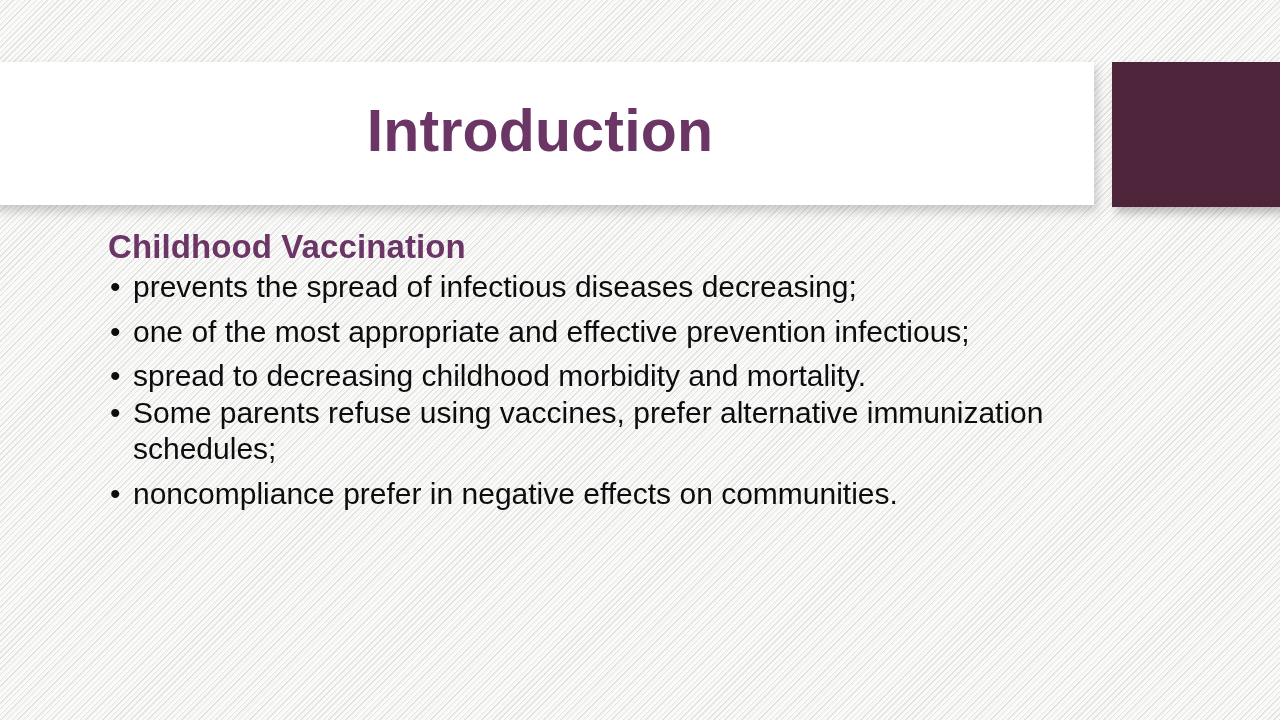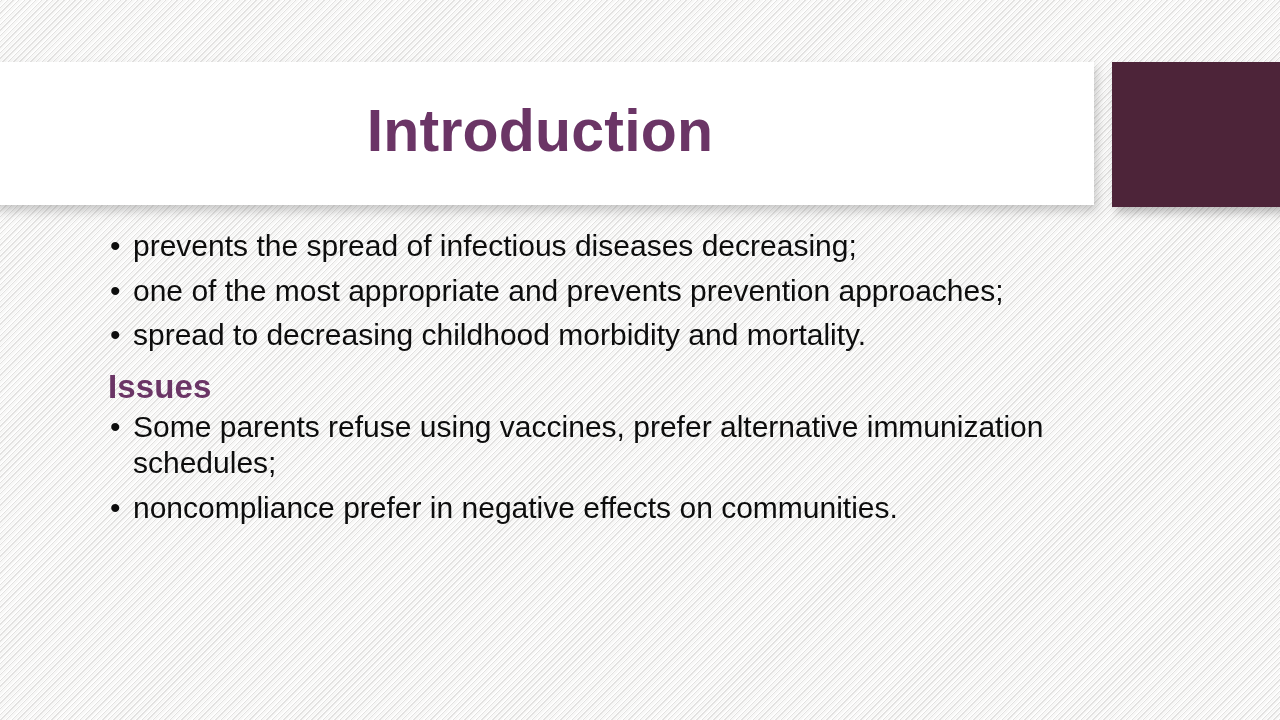--- a/index.html
+++ b/index.html
@@ -136,37 +136,37 @@
 <div id="slide">
 
   <div id="title-accent-block"></div>
 
   <div id="title-bar">
     <h1 id="slide-title">Introduction</h1>
   </div>
 
   <div id="body-content">
 
+    <h2 class="section-heading">Childhood Vaccination</h2>
 
     <ul class="bullet-list">
       <li class="bullet-item">
         <span class="bullet-dot">•</span>
         <span class="bullet-text">prevents the spread of infectious diseases decreasing;</span>
       </li>
       <li class="bullet-item">
         <span class="bullet-dot">•</span>
-        <span class="bullet-text">one of the most appropriate and prevents prevention approaches;</span>
+        <span class="bullet-text">one of the most appropriate and effective prevention infectious;</span>
       </li>
       <li class="bullet-item">
         <span class="bullet-dot">•</span>
         <span class="bullet-text">spread to decreasing childhood morbidity and mortality.</span>
       </li>
     </ul>
 
-    <h2 class="section-heading heading-issues">Issues</h2>
 
     <ul class="bullet-list">
       <li class="bullet-item">
         <span class="bullet-dot">•</span>
         <span class="bullet-text">Some parents refuse using vaccines, prefer alternative immunization schedules;</span>
       </li>
       <li class="bullet-item">
         <span class="bullet-dot">•</span>
         <span class="bullet-text">noncompliance prefer in negative effects on communities.</span>
       </li>

